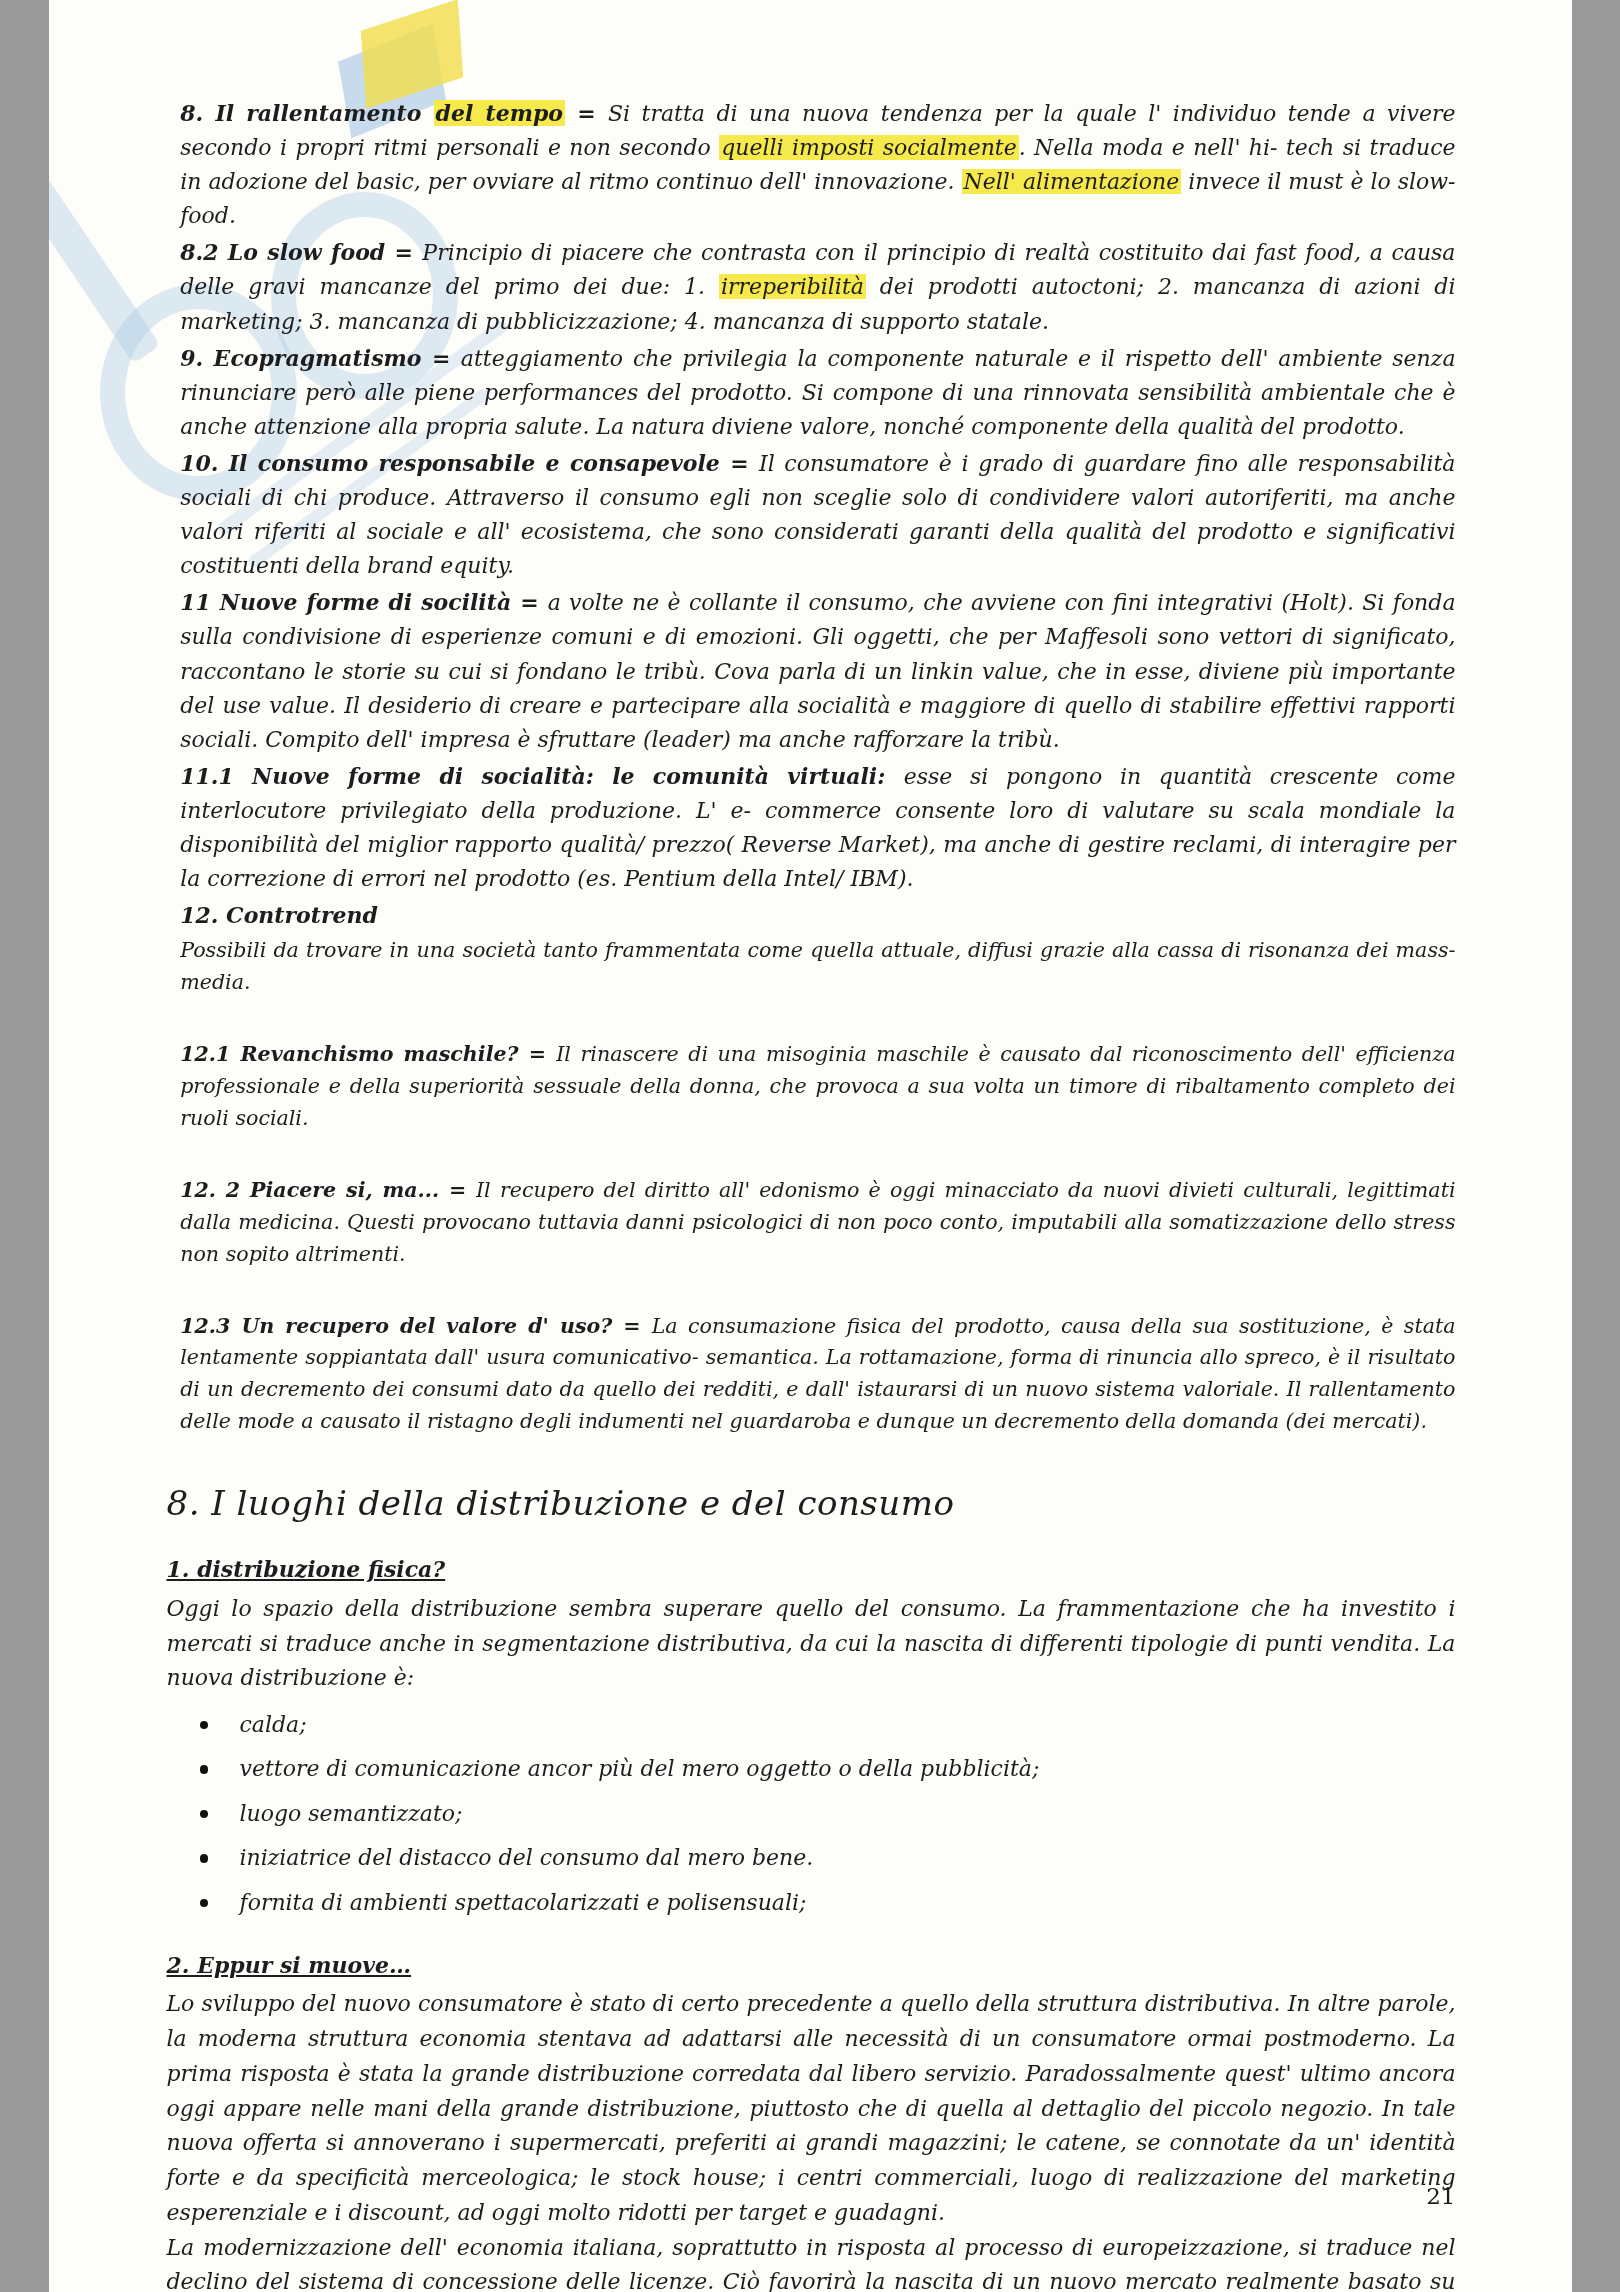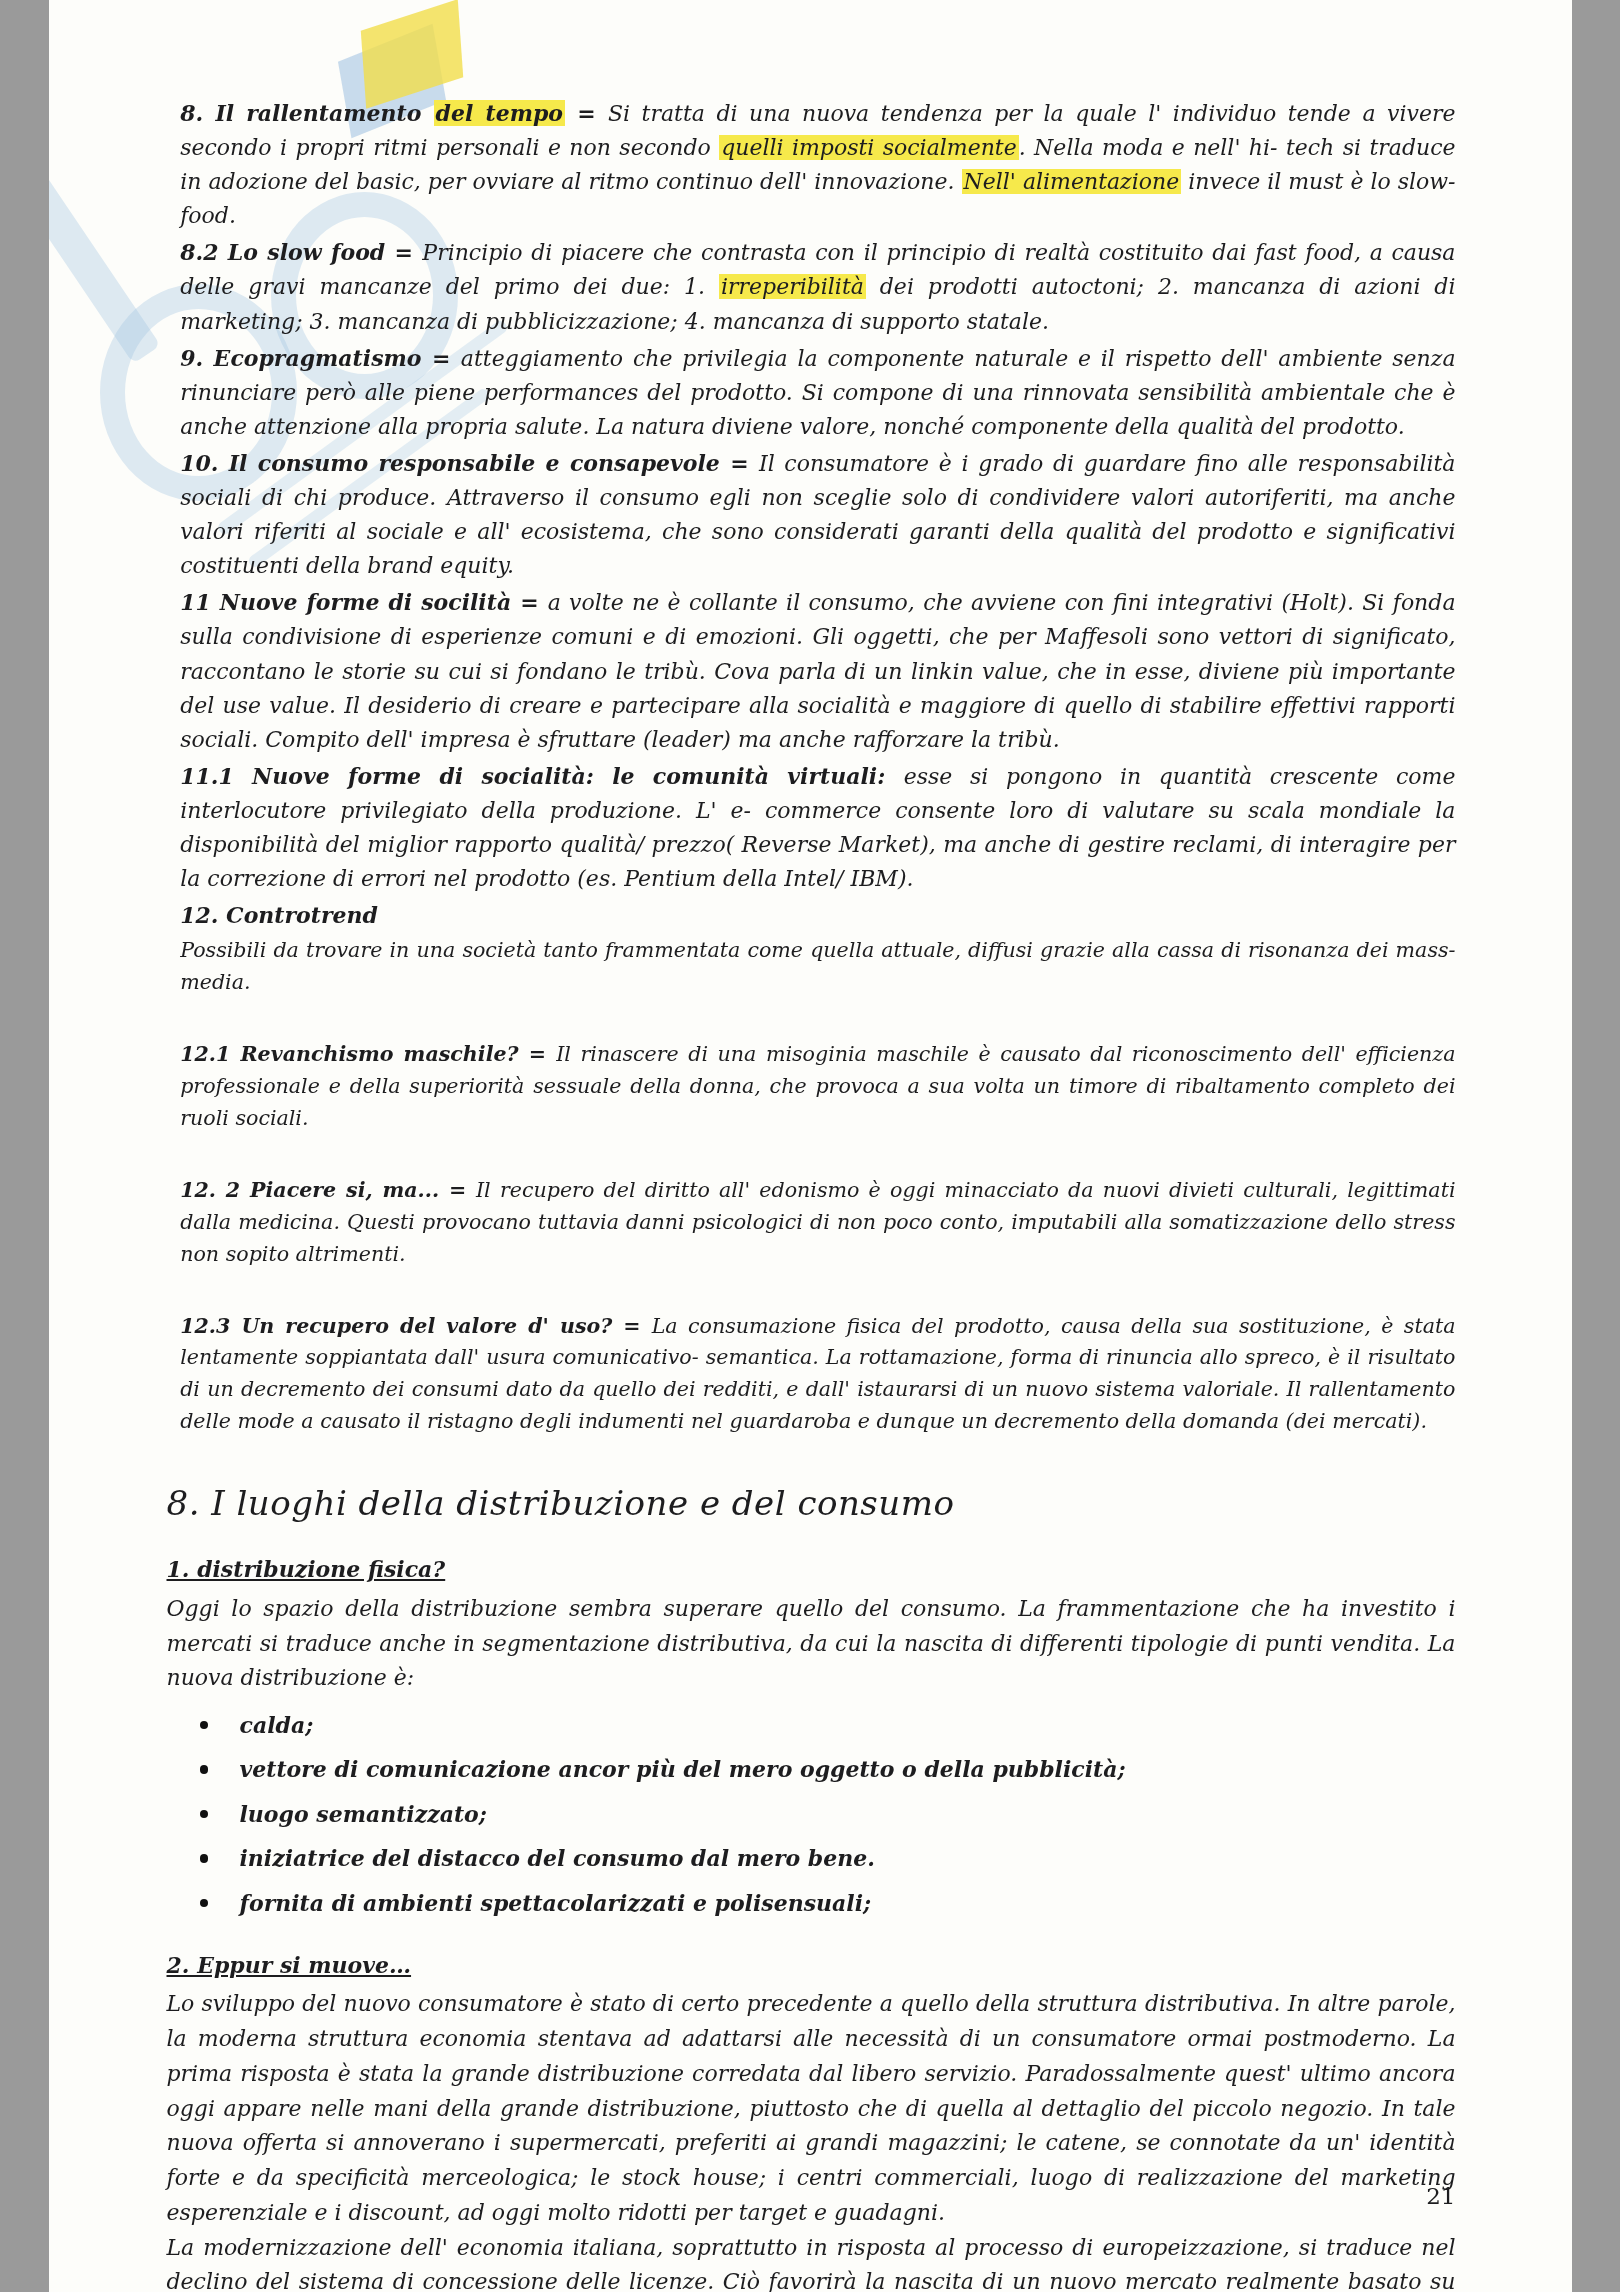--- a/index.html
+++ b/index.html
@@ -54,21 +54,21 @@
     font-size:22px;
     text-decoration:underline;
     margin:33px 0 9.8px 0;
   }
   .sub-body {
     margin:0;
     text-align:justify;
     font-size:22px;
     line-height:1.58;
   }
-  .bullets { list-style:none; margin:13.7px 0 5.9px 0; padding:0;font-weight:bold; }
+  .bullets { list-style:none; margin:13.7px 0 5.9px 0; padding:0; }
   .bullets li {
     position:relative;
     padding-left:73px;
     margin-bottom:13.7px;
     font-size:22px;
     line-height:1.4;
   }
   .bullets li::before {
     content:"";
     position:absolute; left:33px; top:10.8px;

